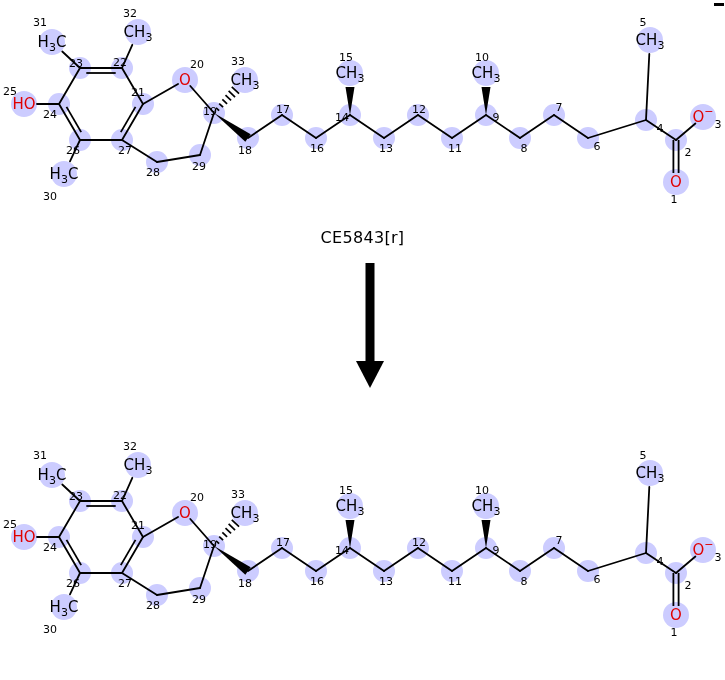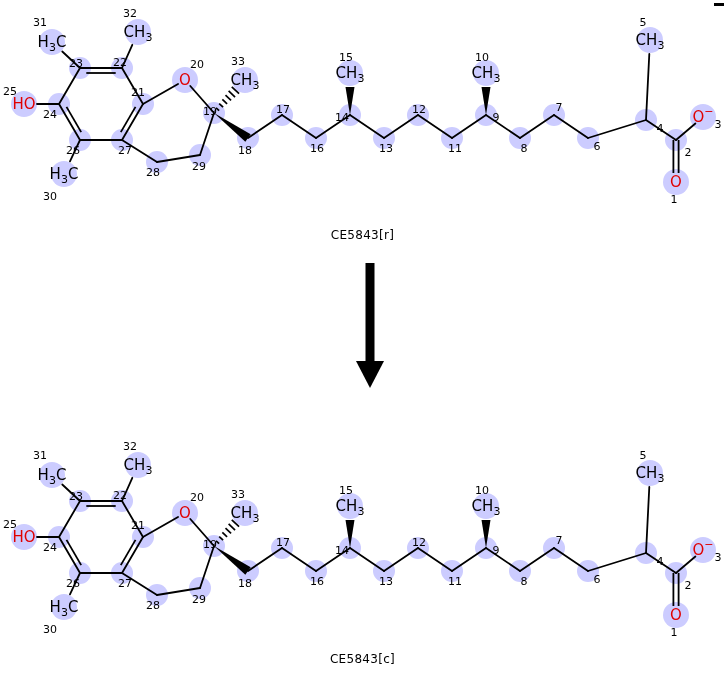--- a/index.html
+++ b/index.html
@@ -3,21 +3,21 @@
 <meta charset="utf-8">
 <style>
   * { margin: 0; padding: 0; box-sizing: border-box; }
   html, body { width: 725px; height: 680px; background: #ffffff; }
   body { font-family: "DejaVu Sans", sans-serif; overflow: hidden; }
   .canvas { position: relative; width: 725px; height: 680px; background: #ffffff; }
   svg#scheme-svg { position: absolute; top: 0; left: 0; }
   svg text { font-family: "DejaVu Sans", sans-serif; }
   .struct-title {
     position: absolute; left: 0; width: 725px; text-align: center;
-    font-size: 12px; color: #000; letter-spacing: 0.3px;
+    font-size: 16px; color: #000; letter-spacing: 0.3px;
   }
   #title-r { top: 228px; }
   #title-c { top: 652px; }
 </style>
 </head>
 <body>
 
 <div class="canvas">
 
   <svg id="scheme-svg" width="725" height="680" viewBox="0 0 725 680">
@@ -267,15 +267,14 @@
         <text x="40" y="26" text-anchor="middle" font-size="11" fill="#000000">31</text>
         <text x="138" y="37" text-anchor="middle" font-size="15" fill="#000000"><tspan>CH</tspan><tspan dy="4" font-size="11">3</tspan></text>
         <text x="130" y="17" text-anchor="middle" font-size="11" fill="#000000">32</text>
         <text x="245" y="85" text-anchor="middle" font-size="15" fill="#000000"><tspan>CH</tspan><tspan dy="4" font-size="11">3</tspan></text>
         <text x="238" y="65" text-anchor="middle" font-size="11" fill="#000000">33</text>
       </g>
     </svg>
 
   <div class="struct-title" id="title-r">CE5843[r]</div>
 
-  <div class="struct-title" id="title-c">CE5843[c]</div>
 
 </div>
 
 </body></html>

